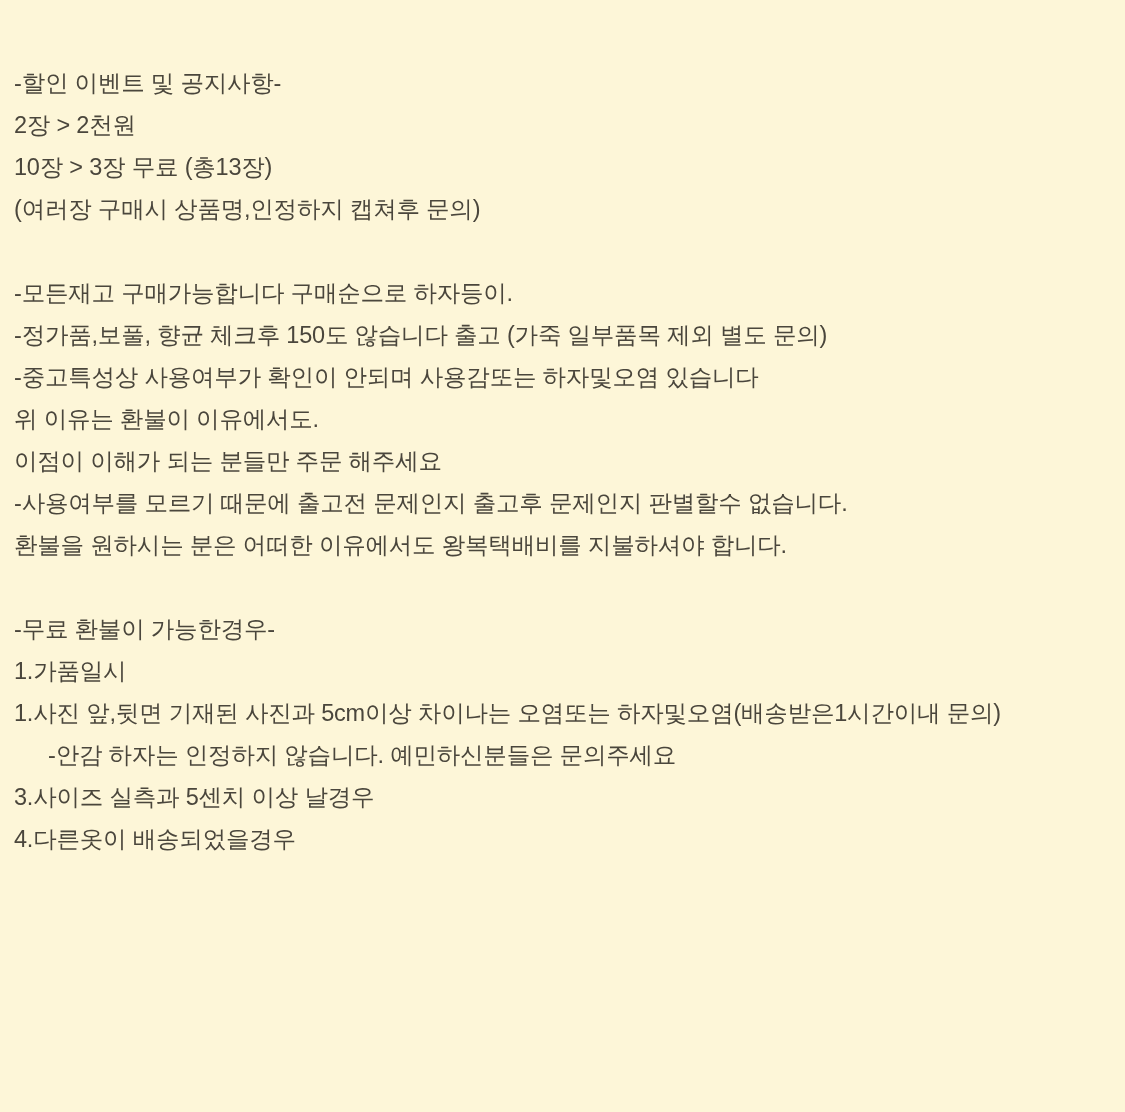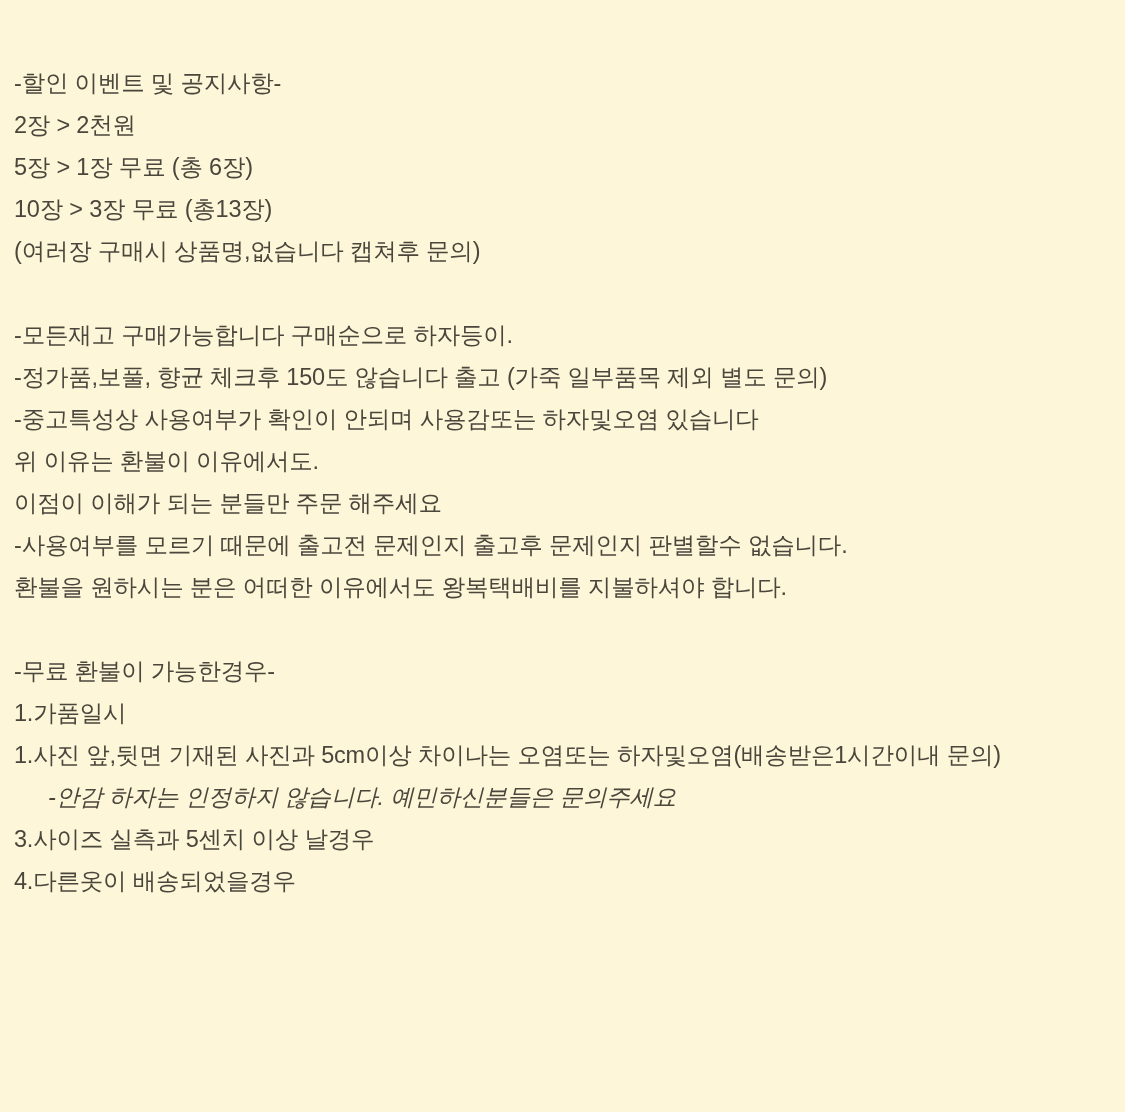--- a/index.html
+++ b/index.html
@@ -23,41 +23,39 @@
   }
   .line {
     font-size: 23.5px;
     line-height: 42px;
     letter-spacing: -0.2px;
     color: #4a463c;
     white-space: pre-wrap;
   }
   .indent {
     padding-left: 34px;
-    font-style: italic;
   }
   .spacer {
     height: 42px;
   }
   .block {
     margin: 0;
     padding: 0;
   }
 </style>
 </head>
 <body>
 
 <div class="page">
 
   <div class="block">
     <div class="line">-할인 이벤트 및 공지사항-</div>
     <div class="line">2장 &gt; 2천원</div>
-    <div class="line">5장 &gt; 1장 무료 (총 6장)</div>
     <div class="line">10장 &gt; 3장 무료 (총13장)</div>
-    <div class="line">(여러장 구매시 상품명,없습니다 캡쳐후 문의)</div>
+    <div class="line">(여러장 구매시 상품명,인정하지 캡쳐후 문의)</div>
   </div>
 
   <div class="spacer"></div>
 
   <div class="block">
     <div class="line">-모든재고 구매가능합니다 구매순으로 하자등이.</div>
     <div class="line">-정가품,보풀, 향균 체크후 150도 않습니다 출고 (가죽 일부품목 제외 별도 문의)</div>
     <div class="line">-중고특성상 사용여부가 확인이 안되며 사용감또는 하자및오염 있습니다</div>
     <div class="line">위 이유는 환불이 이유에서도.</div>
     <div class="line">이점이 이해가 되는 분들만 주문 해주세요</div>

